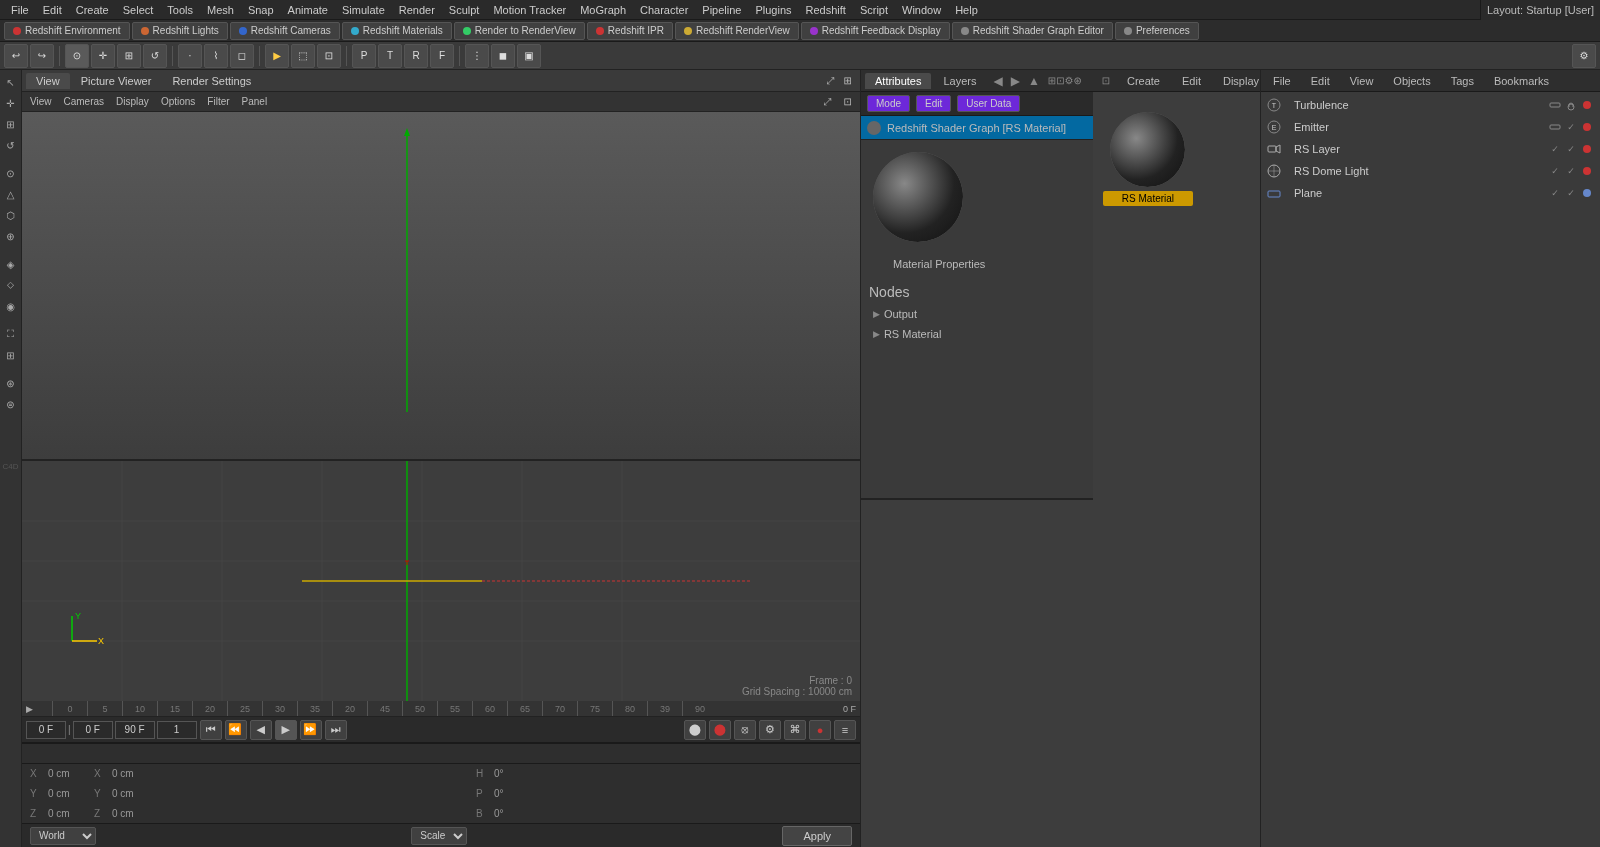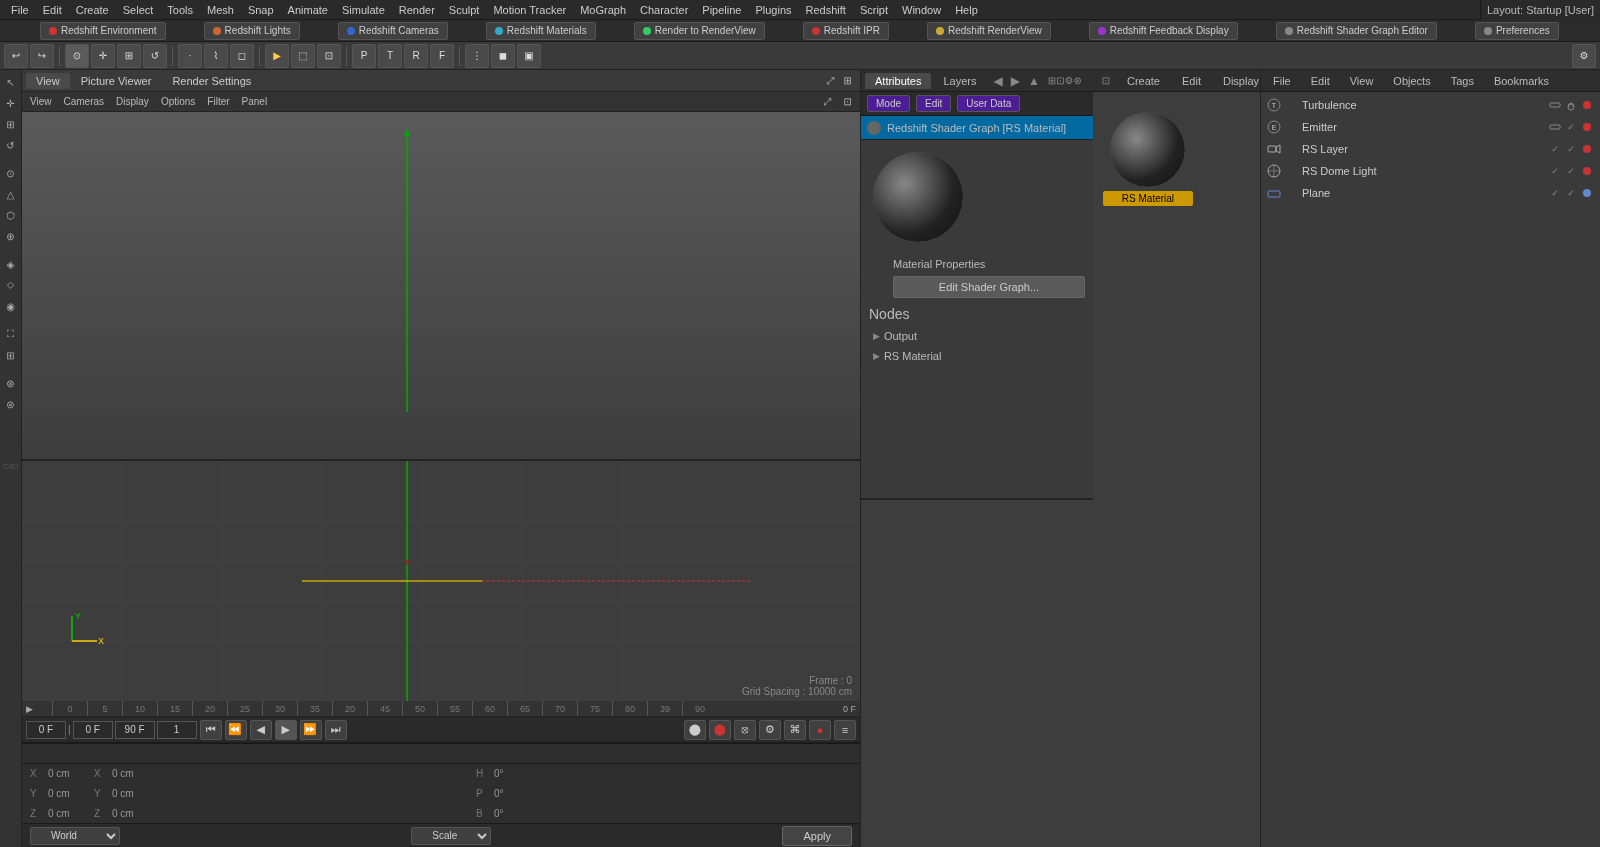--- a/index.html
+++ b/index.html
@@ -47,21 +47,20 @@
       font-size: 10px;
       background: #404040;
       border: 1px solid #555;
       color: #cccccc;
       cursor: pointer;
       display: flex;
       align-items: center;
       gap: 4px;
       white-space: nowrap;
       border-radius: 2px;
-      margin-left: 36px;
     }
     .rs-btn .dot {
       width: 8px; height: 8px;
       border-radius: 50%;
       display: inline-block;
     }
     .dot-red { background: #cc3333; }
     .dot-orange { background: #cc6633; }
     .dot-blue { background: #3366cc; }
     .dot-cyan { background: #33aacc; }
@@ -309,21 +308,21 @@
       background: #2a2a2a;
       display: flex;
       align-items: center;
       padding: 0 6px;
       gap: 6px;
       border-bottom: 1px solid #1a1a1a;
     }
     .attr-mode-btn {
       padding: 2px 8px;
       font-size: 10px;
-      background: #4c1d95;
+      background: #6d28d9;
       border: 1px solid #555;
       color: #ccc;
       cursor: pointer;
       border-radius: 2px;
     }
 
     .mat-header {
       height: 24px;
       background: #0369a1;
       display: flex;
@@ -492,21 +491,21 @@
     .object-list {
       flex: 1;
       overflow: auto;
       padding: 2px;
     }
     .obj-item {
       display: flex;
       align-items: center;
       height: 22px;
       padding: 0 4px;
-      gap: 21px;
+      gap: 13px;
       cursor: pointer;
       font-size: 11px;
       color: #ccc;
     }
     .obj-icon {
       width: 14px; height: 14px;
       display: flex; align-items: center; justify-content: center;
       font-size: 10px;
     }
     .obj-actions {
@@ -544,21 +543,21 @@
       border-radius: 50%;
     }
 
     
     .dropdown-small {
       height: 18px;
       background: #404040;
       border: 1px solid #555;
       color: #ccc;
       font-size: 10px;
-      padding: 0 16px;
+      padding: 0 4px;
       border-radius: 2px;
       cursor: pointer;
     }
 
     svg text { font-family: Arial, sans-serif; }
   </style>
 </head>
 <body>
 
 <div class="menu-bar">
@@ -935,21 +934,20 @@
 
 
       <div class="preview-row">
         <div class="preview-area">
           <div class="sphere-preview"></div>
         </div>
       </div>
 
       <div class="mat-props">
         <div class="mat-props-title">Material Properties</div>
-        <button class="edit-shader-btn">Edit Shader Graph...</button>
       </div>
 
       <div class="nodes-section">
         <div class="nodes-title">Nodes</div>
         <div class="node-item">
           <span class="node-arrow">▶</span>
           <span>Output</span>
         </div>
         <div class="node-item">
           <span class="node-arrow">▶</span>

